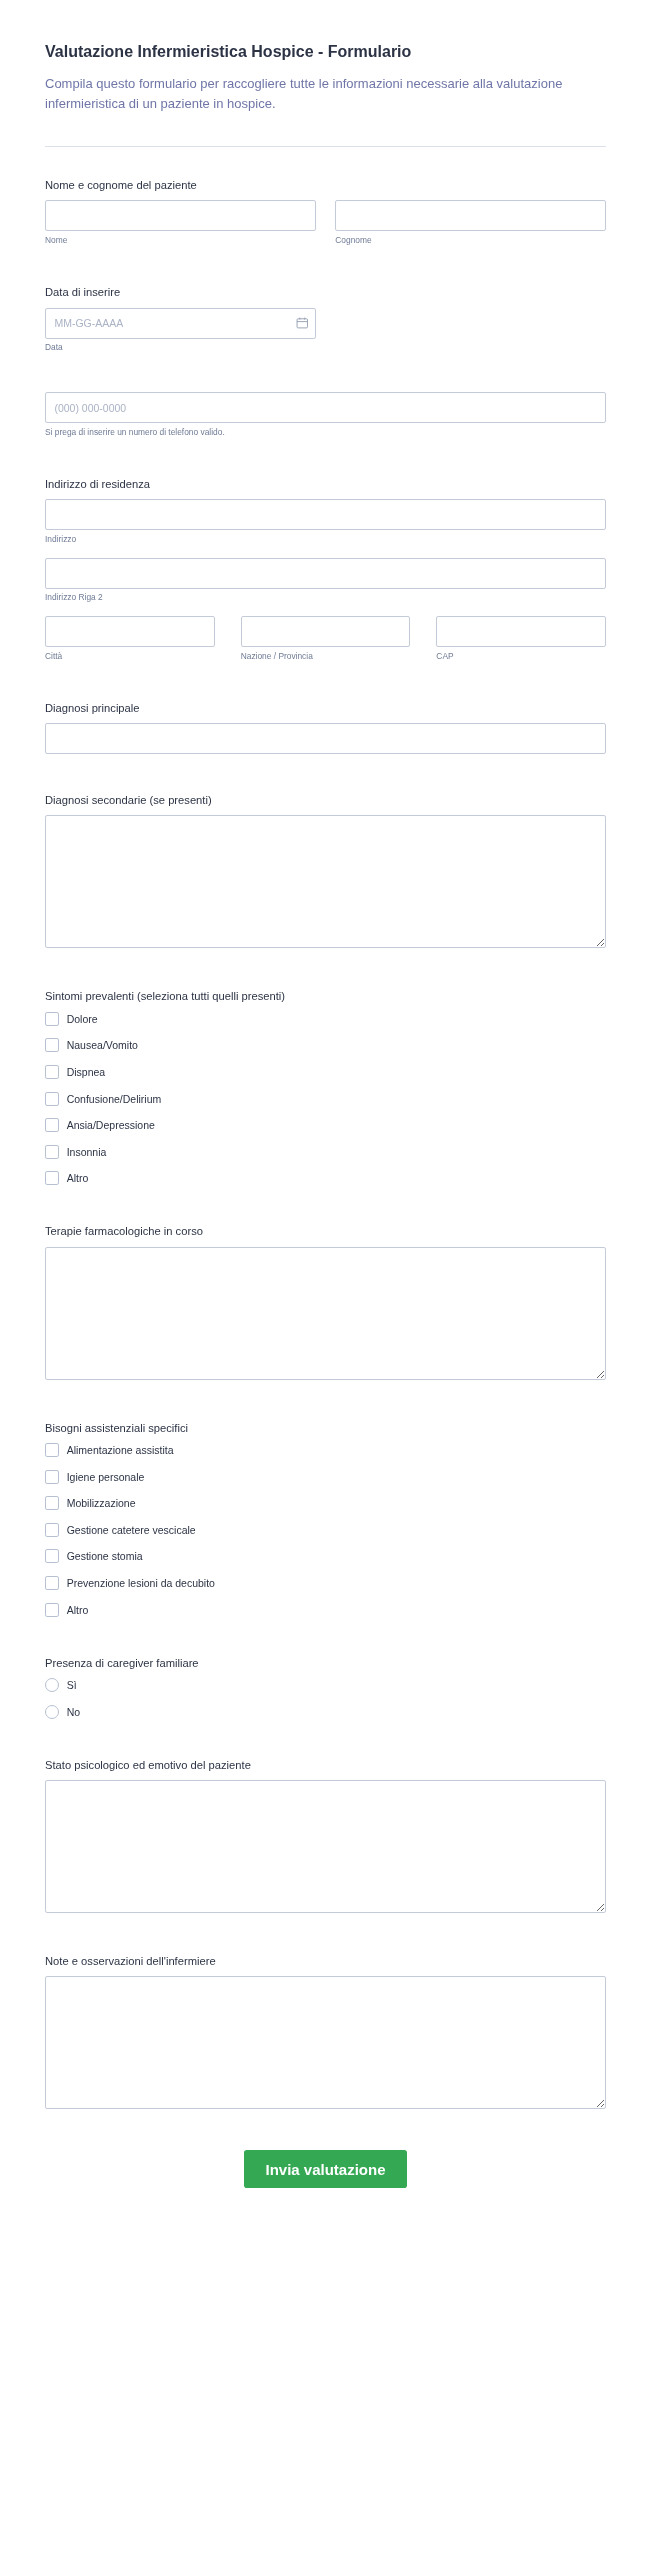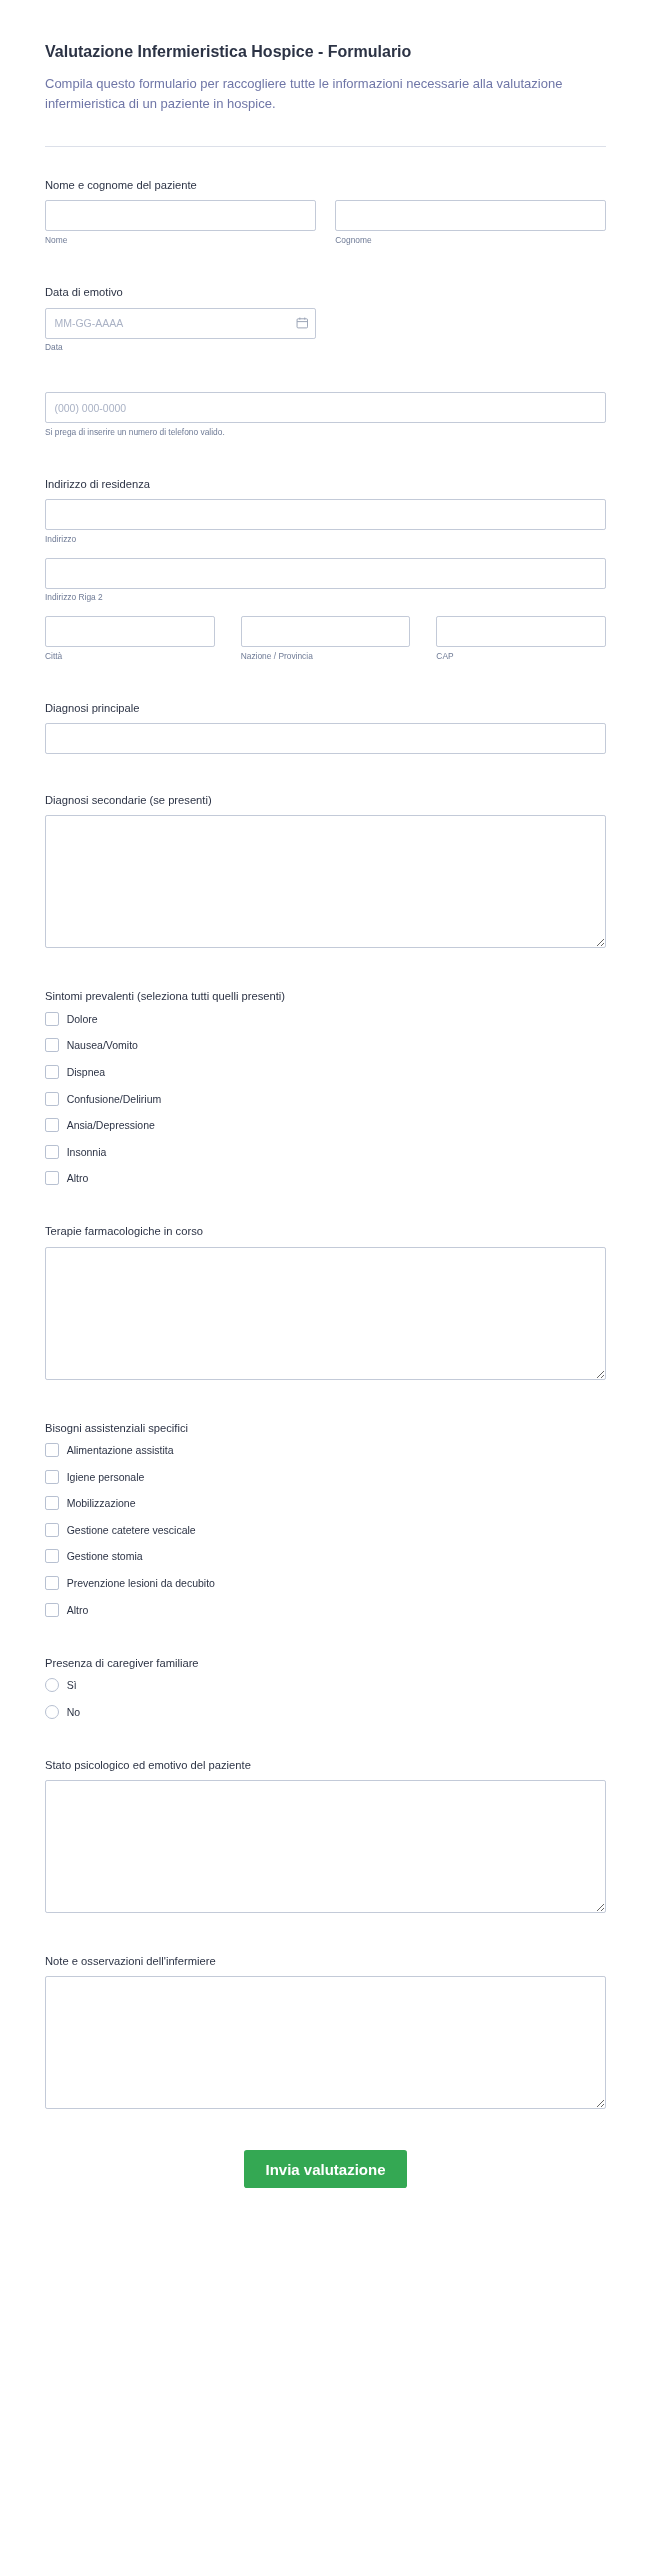--- a/index.html
+++ b/index.html
@@ -147,21 +147,21 @@
         <span class="sub-label">Nome</span>
       </div>
       <div class="col">
         <input type="text" style="">
         <span class="sub-label">Cognome</span>
       </div>
     </div>
   </div>
 
   <div class="q-group">
-    <span class="q-label">Data di emotivo</span>
+    <span class="q-label">Data di inserire</span>
     <div class="date-wrap">
       <input type="text" placeholder="MM-GG-AAAA" style="">
       <span class="cal-icon">
         <svg viewBox="0 0 18 18" fill="none" stroke="#9aa3b5" stroke-width="1.4">
           <rect x="1.5" y="3" width="15" height="13" rx="1.5"></rect>
           <line x1="1.5" y1="7" x2="16.5" y2="7"></line>
           <line x1="5.5" y1="1.2" x2="5.5" y2="4.2"></line>
           <line x1="12.5" y1="1.2" x2="12.5" y2="4.2"></line>
         </svg>
       </span>

